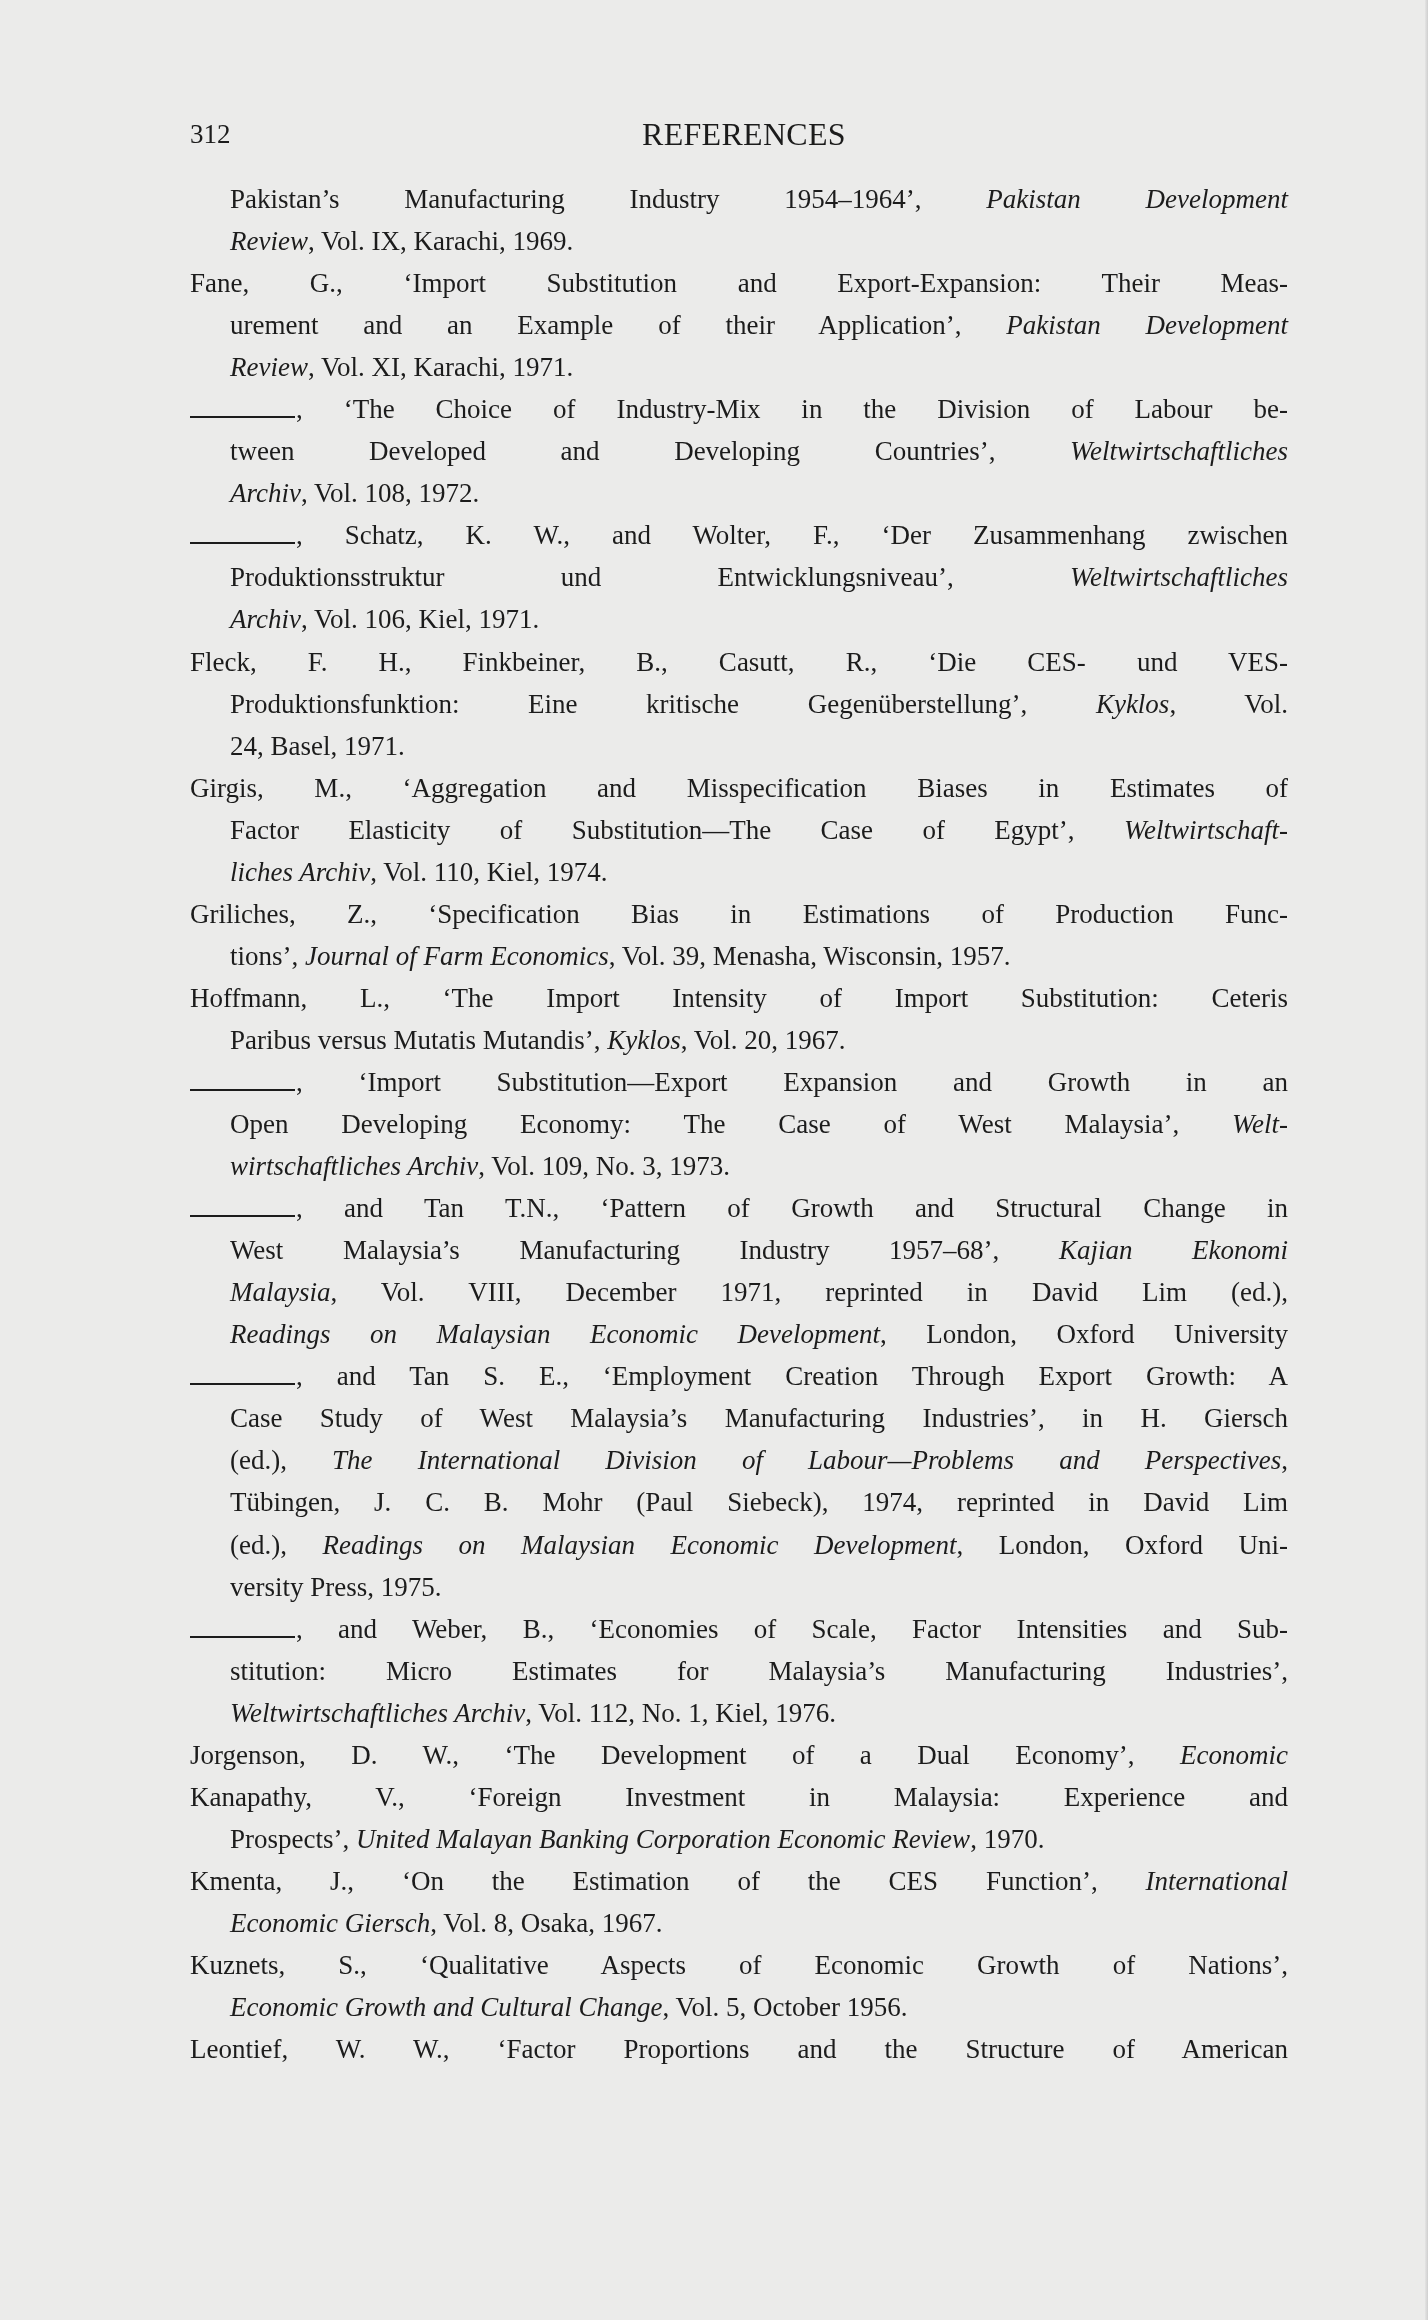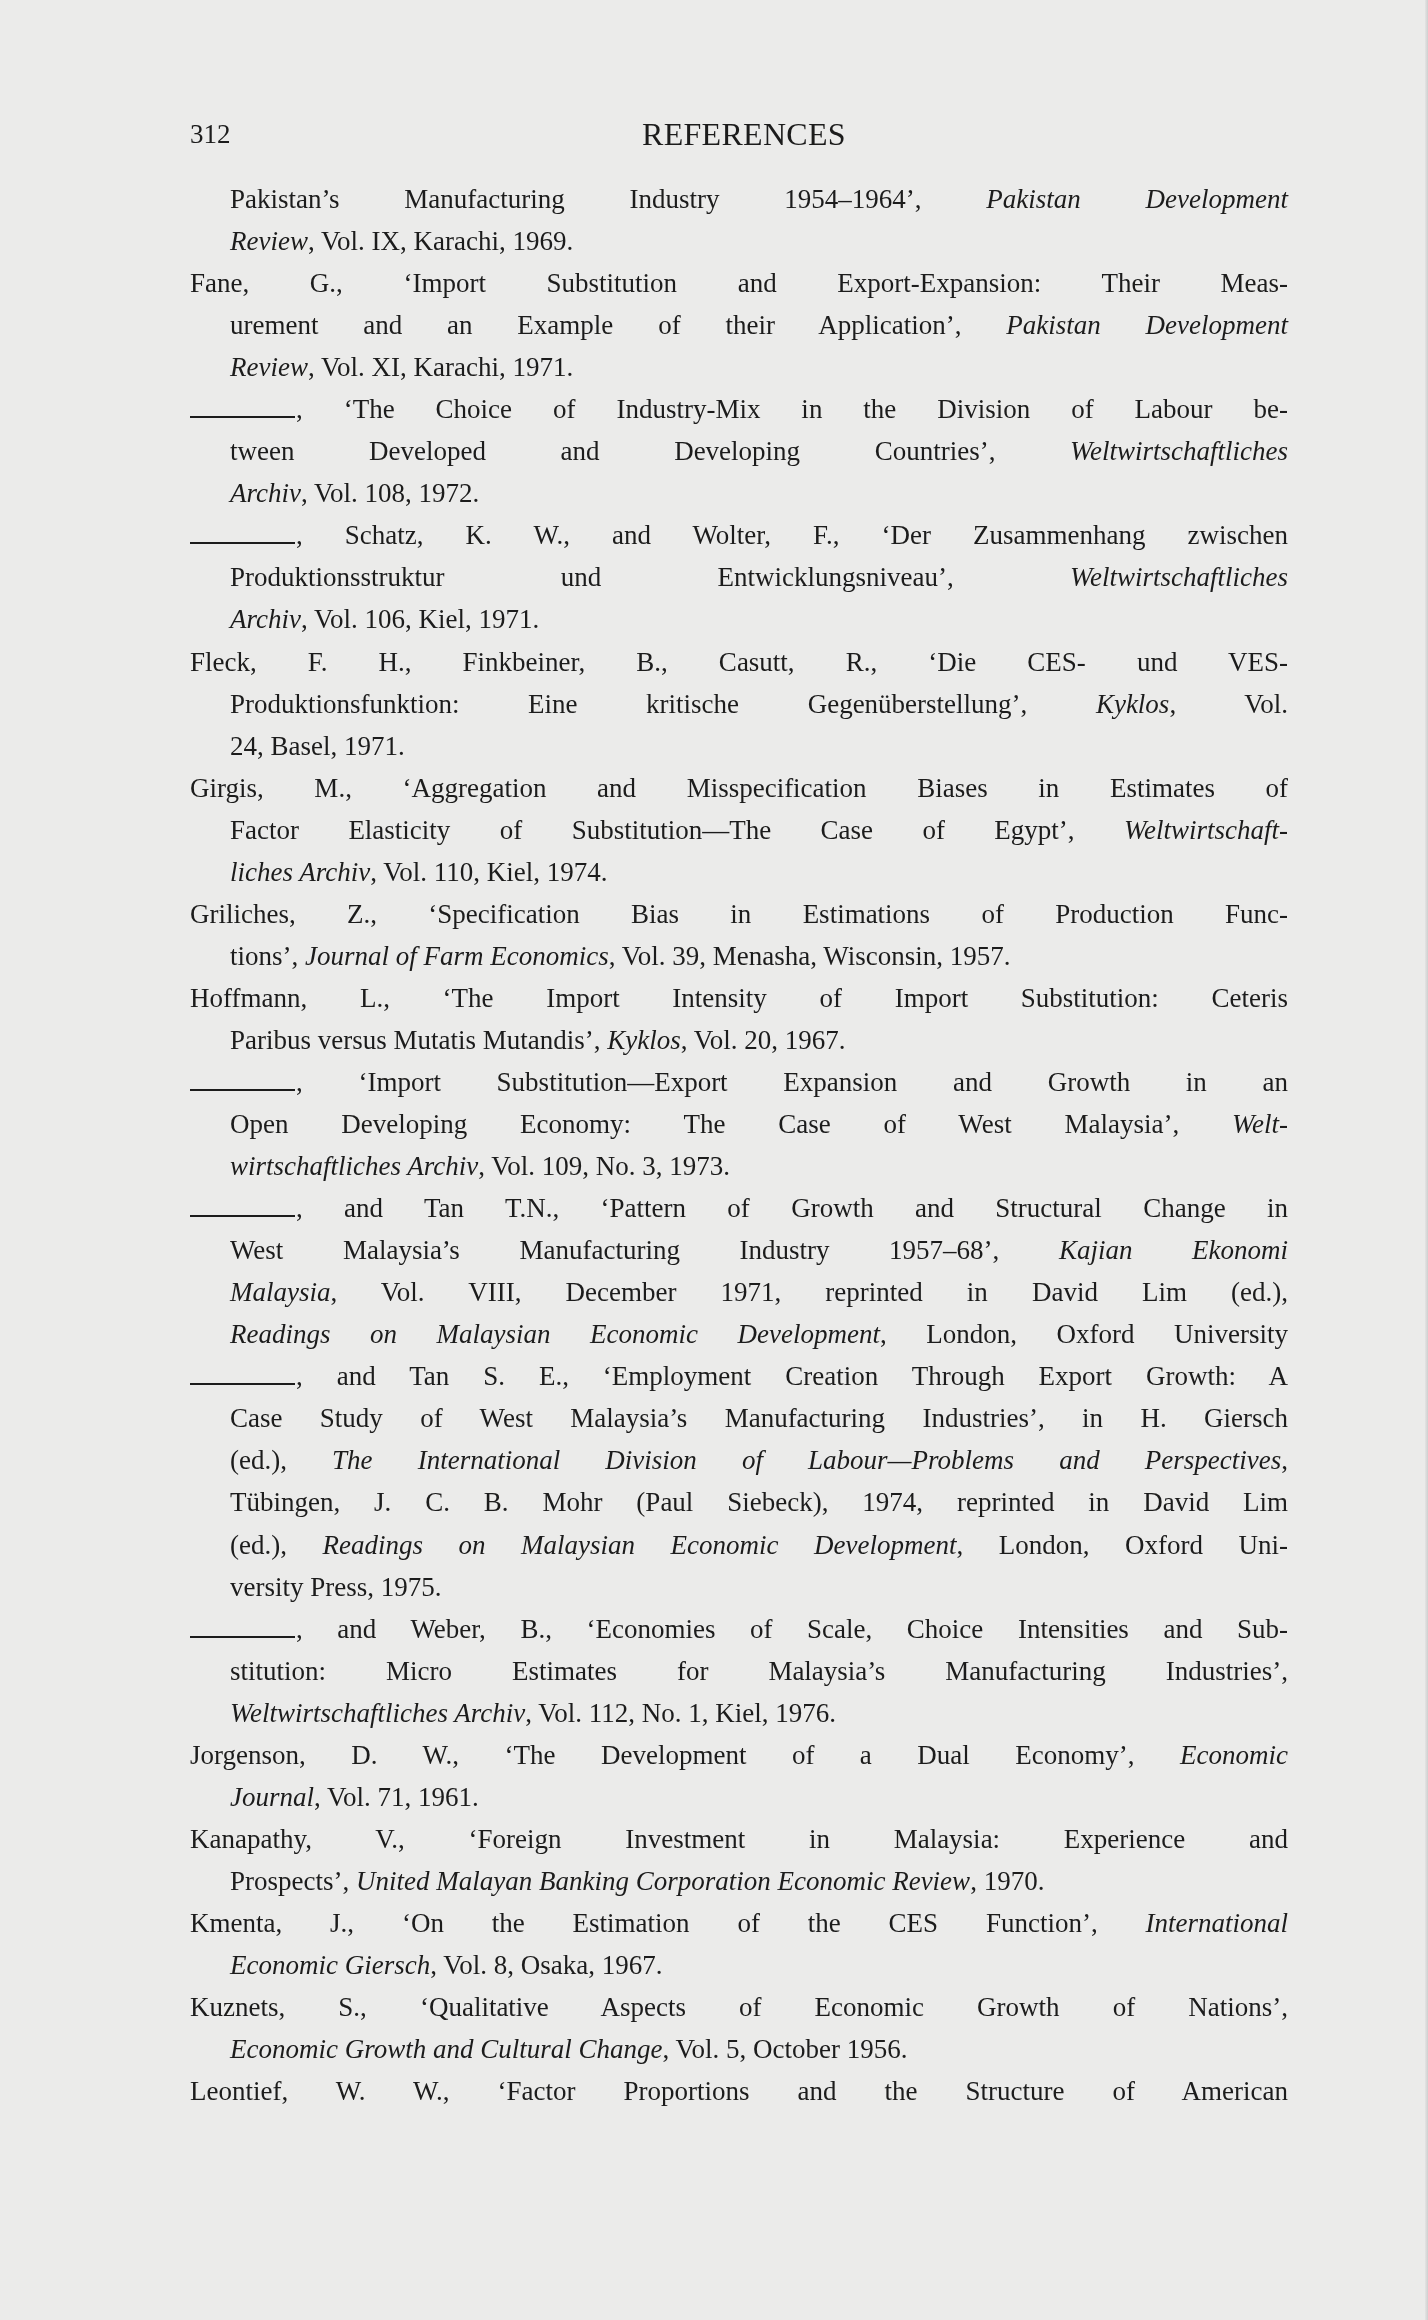--- a/index.html
+++ b/index.html
@@ -194,32 +194,31 @@
       <div class="line indent justify">
         <span class="just-wrap"><span>Tübingen, J. C. B. Mohr (Paul Siebeck), 1974, reprinted in David Lim</span></span>
       </div>
       <div class="line indent justify">
         <span class="just-wrap"><span>(ed.), </span><span class="it">Readings on Malaysian Economic Development</span><span>, London, Oxford Uni-</span></span>
       </div>
       <div class="line indent last"><span class=""><span>versity Press, 1975.</span></span></div>
     </div>
     <div>
       <div class="line justify">
-        <span class="just-wrap"><span class="rule"></span><span>, and Weber, B., ‘Economies of Scale, Choice Intensities and Sub-</span></span>
+        <span class="just-wrap"><span class="rule"></span><span>, and Weber, B., ‘Economies of Scale, Factor Intensities and Sub-</span></span>
       </div>
       <div class="line indent justify">
         <span class="just-wrap"><span>stitution: Micro Estimates for Malaysia’s Manufacturing Industries’,</span></span>
       </div>
       <div class="line indent last"><span class=""><span class="it">Weltwirtschaftliches Archiv</span><span>, Vol. 112, No. 1, Kiel, 1976.</span></span></div>
     </div>
     <div>
       <div class="line justify">
         <span class="just-wrap"><span>Jorgenson, D. W., ‘The Development of a Dual Economy’, </span><span class="it">Economic</span></span>
       </div>
-      <div class="line indent last"><span class=""><span class="it">Journal</span><span>, Vol. 71, 1961.</span></span></div>
     </div>
     <div>
       <div class="line justify">
         <span class="just-wrap"><span>Kanapathy, V., ‘Foreign Investment in Malaysia: Experience and</span></span>
       </div>
       <div class="line indent last"><span class=""><span>Prospects’, </span><span class="it">United Malayan Banking Corporation Economic Review</span><span>, 1970.</span></span></div>
     </div>
     <div>
       <div class="line justify">
         <span class="just-wrap"><span>Kmenta, J., ‘On the Estimation of the CES Function’, </span><span class="it">International</span></span>

